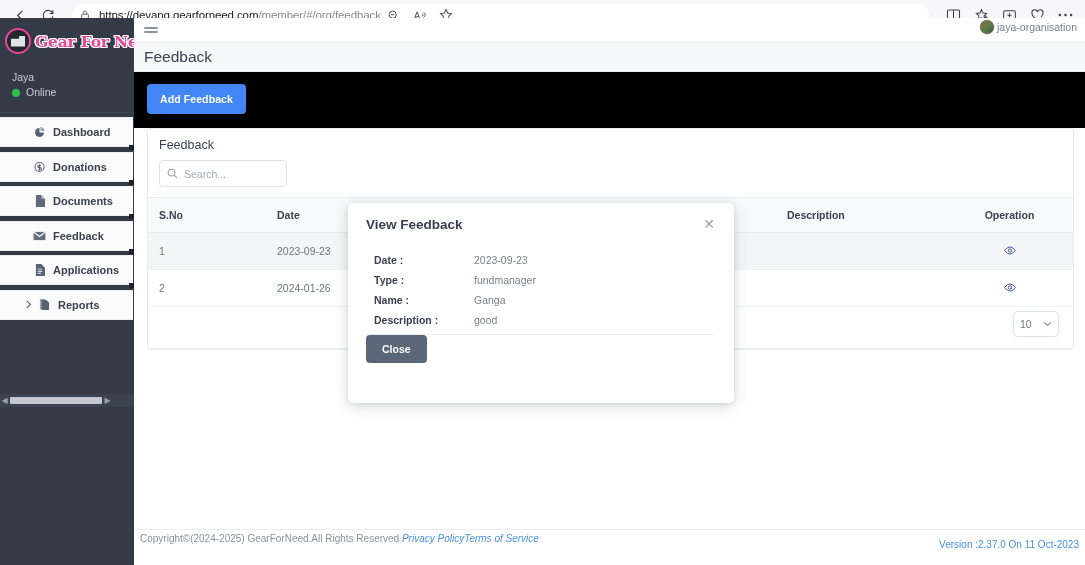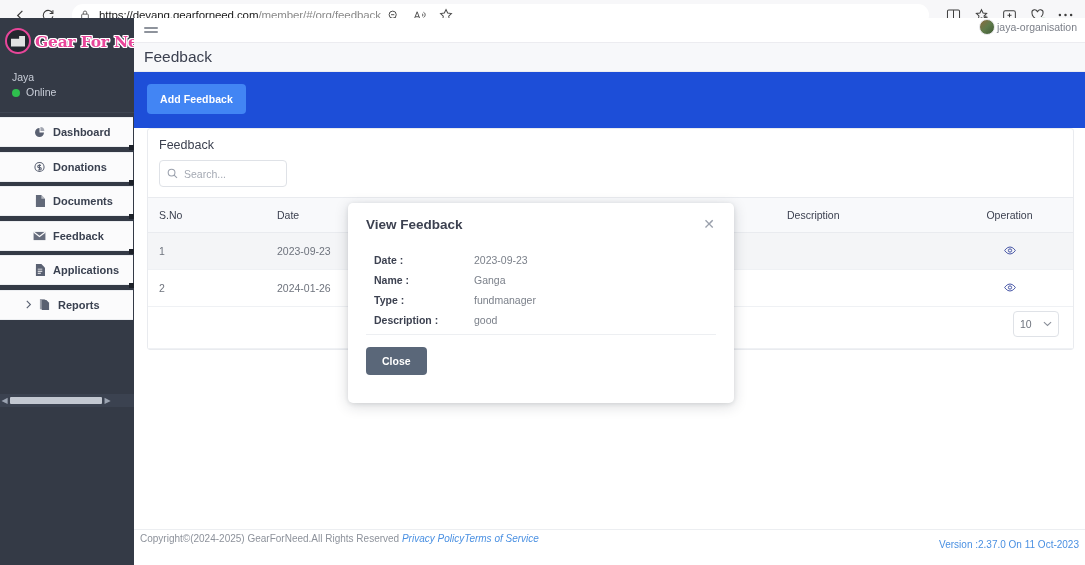--- a/index.html
+++ b/index.html
@@ -199,21 +199,21 @@
   .page-head {
     height: 30px;
     background: #f7f8fa;
     border-top: 1px solid #ececf0;
     border-bottom: 1px solid #ececf0;
     display: flex; align-items: center;
     padding-left: 10px;
   }
   .page-title { font-size: 15.5px; color: #3c4150; font-weight: normal; }
 
-  .action-bar { padding: 12px 0 14px 13px; background: #1d4ed8; }
+  .action-bar { padding: 12px 0 14px 13px; background: #000000; }
   .btn-primary {
     background: #4285f4; color: #fff;
     border: none; border-radius: 4px;
     font-size: 10.5px; font-weight: bold;
     padding: 9px 13px;
     font-family: "Liberation Sans", sans-serif;
     cursor: pointer;
     letter-spacing: 0.1px;
   }
 
@@ -238,21 +238,21 @@
     font-family: "Liberation Sans", sans-serif;
     background: transparent;
   }
   .search-box input::placeholder { color: #a4a9b3; }
 
   table.tbl { width: 100%; border-collapse: collapse; }
   table.tbl th {
     background: #f8f9fb;
     border-top: 1px solid #e9ebef;
     border-bottom: 1px solid #e9ebef;
-    font-size: 10.5px; color: #3c4150; font-weight: normal;
+    font-size: 10.5px; color: #3c4150; font-weight: bold;
     text-align: left; padding: 11px 0 11px 11px;
     height: 34px;
   }
   table.tbl td {
     font-size: 10.5px; color: #6e737d;
     padding: 12px 0 12px 11px;
     border-bottom: 1px solid #eff1f4;
     height: 32px;
   }
   tr.row-alt td { background: #f4f5f7; }
@@ -324,21 +324,20 @@
     padding: 3px 5px;
     font-family: "Liberation Sans", sans-serif;
   }
   .modal-body { padding: 9px 18px 0 26px; }
   .kv { display: flex; margin-bottom: 8px; }
   .kv .k { width: 100px; font-size: 10.5px; color: #3c4150; font-weight: bold; flex: none; }
   .kv .v { font-size: 10.5px; color: #7b808a; }
   .modal-foot {
     border-top: 1px solid #edeff2;
     margin: 8px 18px 6px 18px;
-    padding-top: 12px;
   }
   .btn-close {
     background: #5a6779; color: #ffffff;
     border: none; border-radius: 4px;
     font-size: 10.5px; font-weight: bold;
     padding: 8px 16px;
     cursor: pointer;
     font-family: "Liberation Sans", sans-serif;
   }
 </style>
@@ -635,26 +634,26 @@
     <div class="modal-head">
       <span class="modal-title">View Feedback</span>
       <button class="modal-x">✕</button>
     </div>
     <div class="modal-body">
       <div class="kv">
         <span class="k">Date :</span>
         <span class="v">2023-09-23</span>
       </div>
       <div class="kv">
+        <span class="k">Type :</span>
+        <span class="v">fundmanager</span>
+      </div>
+      <div class="kv">
         <span class="k">Name :</span>
         <span class="v">Ganga</span>
-      </div>
-      <div class="kv">
-        <span class="k">Type :</span>
-        <span class="v">fundmanager</span>
       </div>
       <div class="kv">
         <span class="k">Description :</span>
         <span class="v">good</span>
       </div>
     </div>
     <div class="modal-foot">
       <button class="btn-close">Close</button>
     </div>
   </div>

